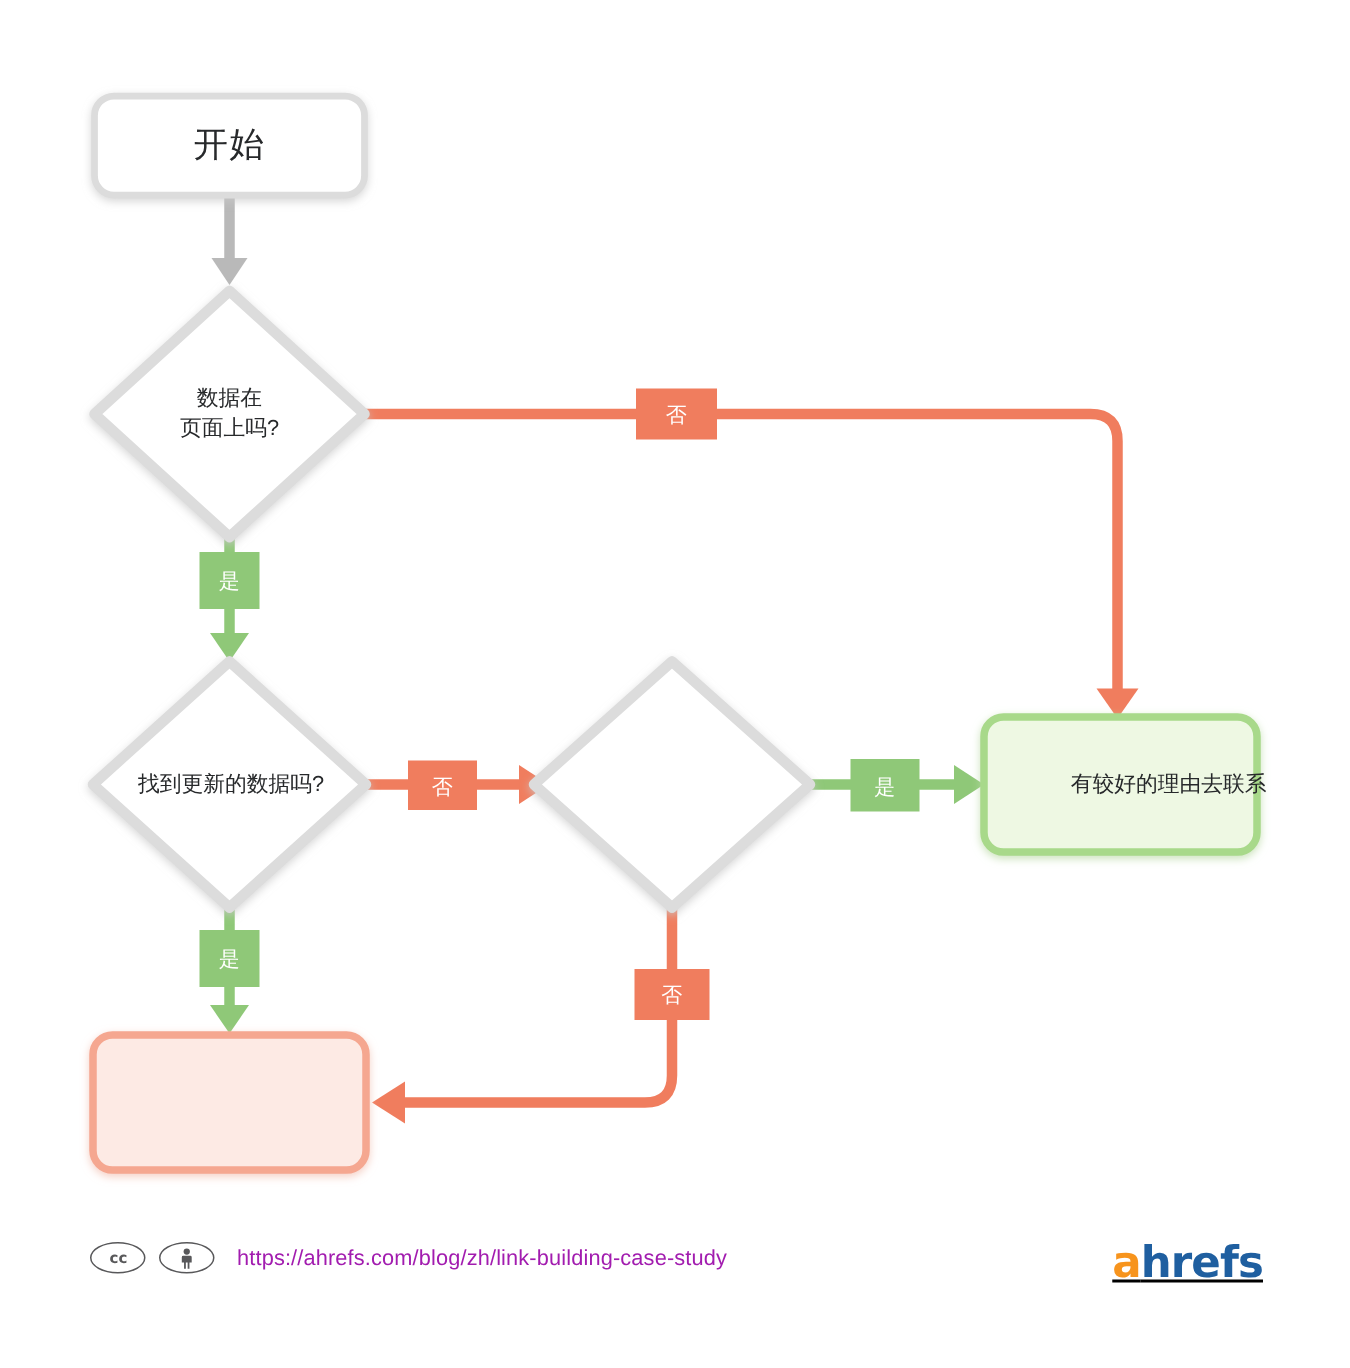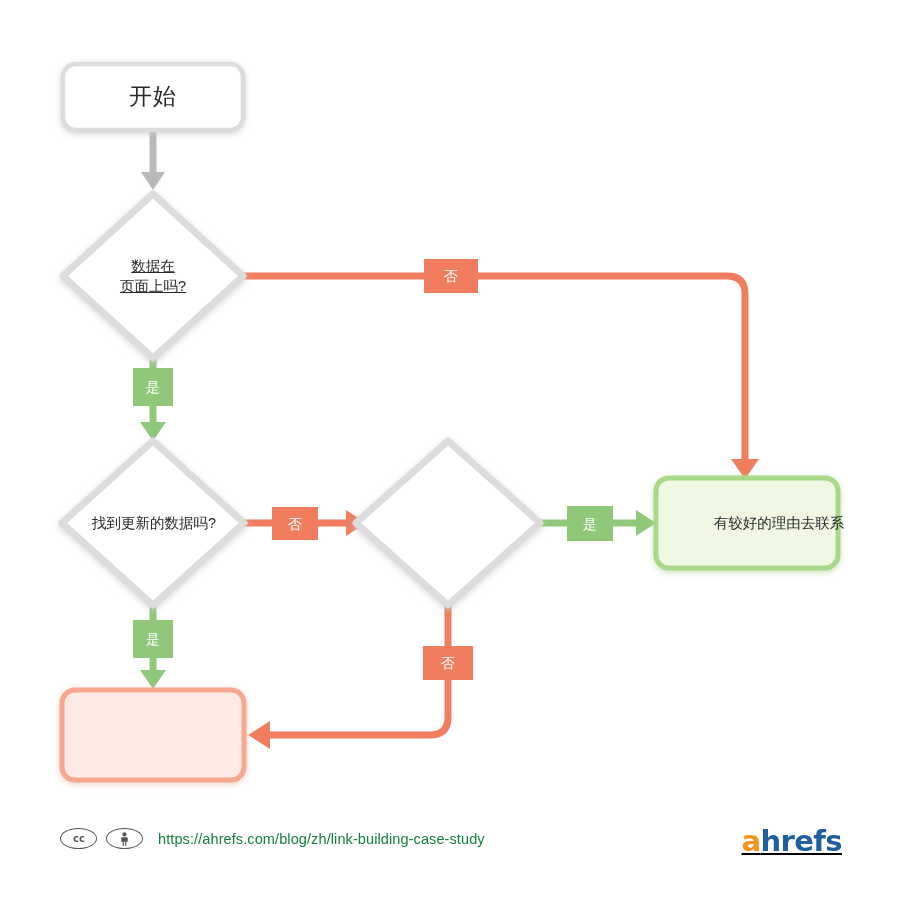--- a/index.html
+++ b/index.html
@@ -85,21 +85,21 @@
     border-radius: 50%;
     display: flex;
     align-items: center;
     justify-content: center;
     box-sizing: border-box;
   }
   .cc-badge svg { display: block; }
   #source-url {
     margin-left: 6px;
     font-size: 14.5px;
-    color: #15803d;
+    color: #a21caf;
     letter-spacing: 0.1px;
   }
   #brand-logo {
     position: absolute;
     right: 58px;
     top: 4px;
     font-size: 29px;
     font-weight: bold;
     letter-spacing: -0.6px;
     font-family: "DejaVu Sans", "Liberation Sans", sans-serif;
@@ -198,21 +198,21 @@
     </g>
 
     
     <g>
       <rect x="62" y="690" width="182" height="90" rx="13" ry="13" fill="#fdeae4" stroke="#f5a790" stroke-width="5" filter="url(#pinkshadow)"></rect>
     </g>
   </svg>
 
   <div class="node-label start" style="left:63px; top:64px; width:180px; height:66px;">开始</div>
 
-  <div class="node-label diamond" style="left:63px; top:240px; width:180px; height:72px;text-decoration:underline;">数据在
+  <div class="node-label diamond" style="left:63px; top:240px; width:180px; height:72px;">数据在
 页面上吗?</div>
 
   <div class="node-label diamond" style="left:58px; top:500px; width:192px; height:46px;">找到更新的数据吗?</div>
 
 
   <div class="node-label terminal" style="left:688px; top:478px; width:182px; height:90px;">有较好的理由去联系</div>
 
 
   <div class="edge-chip chip-no" style="left:424px; top:259px; width:54px; height:34px;">否</div>
 

